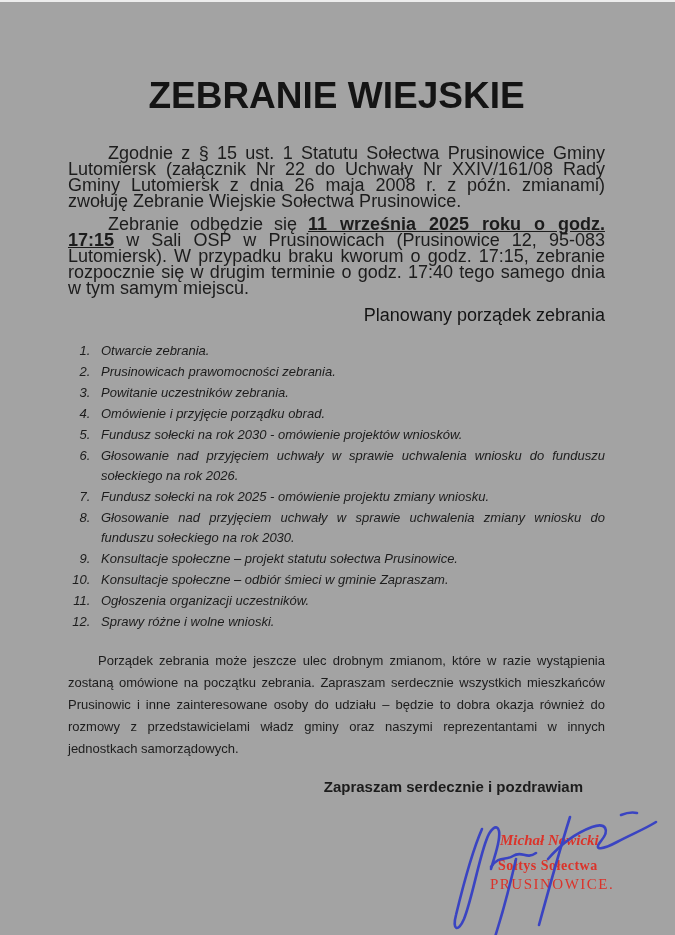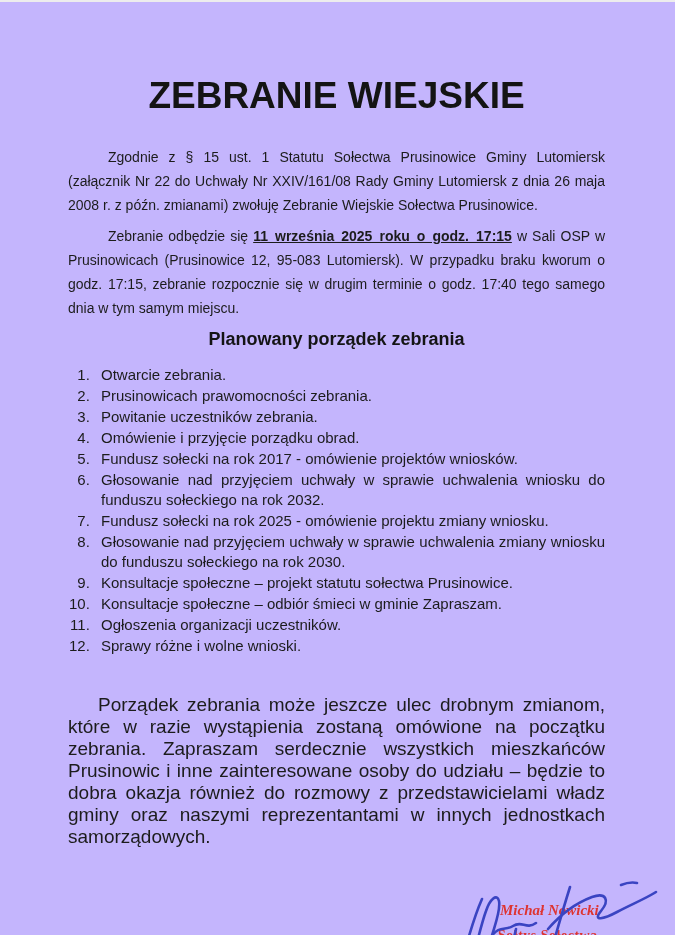--- a/index.html
+++ b/index.html
@@ -4,68 +4,69 @@
 <style>
   html, body {
     margin: 0;
     padding: 0;
     background: #ffffff;
   }
   .page {
     position: relative;
     width: 675px;
     height: 935px;
-    background: #c4b5fd;
+    background: #a3a3a3;
     font-family: "Liberation Sans", sans-serif;
     color: #1c1c1c;
     box-sizing: border-box;
     padding: 74px 70px 0 68px;
     border-top: 2px solid #ededed;
     overflow: hidden;
   }
   .doc-title {
     margin: 0;
     font-size: 37px;
     font-weight: bold;
     letter-spacing: 0px;
     text-align: center;
     color: #141414;
     line-height: 40px;
   }
   .para {
-    font-size: 14px;
-    line-height: 24px;
+    font-size: 18px;
+    line-height: 16px;
     text-align: justify;
     text-indent: 40px;
     margin: 0;
   }
   .para-1 { margin-top: 29px; }
   .para-2 { margin-top: 7px; }
   .para-2 b { font-weight: bold; word-spacing: 2px; text-decoration: underline; }
   .agenda-heading {
     margin: 9px 0 0 0;
     font-size: 18px;
-    font-weight: bold;
-    text-align: center;
+    font-weight: normal;
+    text-align: right;
     color: #141414;
   }
   .agenda-list {
     margin: 15px 0 0 0;
     padding: 0 0 0 26px;
-    font-size: 15px;
+    font-size: 13px;
     line-height: 20px;
+    font-style: italic;
   }
   .agenda-list li {
     padding-left: 7px;
     margin-bottom: 1px;
     text-align: justify;
   }
   .closing-para {
-    margin-top: 38px;
-    font-size: 19px;
+    margin-top: 18px;
+    font-size: 13px;
     line-height: 22px;
     text-align: justify;
     text-indent: 30px;
   }
   .farewell {
     margin: 18px 22px 0 0;
     font-size: 15px;
     font-weight: bold;
     text-align: right;
   }
@@ -110,32 +111,33 @@
 
   <p class="para para-2"><span>Zebranie odbędzie się </span><b>11 września 2025 roku o godz. 17:15</b><span> w Sali OSP w Prusinowicach (Prusinowice 12, 95-083 Lutomiersk). W przypadku braku kworum o godz. 17:15, zebranie rozpocznie się w drugim terminie o godz. 17:40 tego samego dnia w tym samym miejscu.</span></p>
 
   <h2 class="agenda-heading">Planowany porządek zebrania</h2>
 
   <ol class="agenda-list">
     <li>Otwarcie zebrania.</li>
     <li>Prusinowicach prawomocności zebrania.</li>
     <li>Powitanie uczestników zebrania.</li>
     <li>Omówienie i przyjęcie porządku obrad.</li>
-    <li>Fundusz sołecki na rok 2017 - omówienie projektów wniosków.</li>
-    <li>Głosowanie nad przyjęciem uchwały w sprawie uchwalenia wniosku do funduszu sołeckiego na rok 2032.</li>
+    <li>Fundusz sołecki na rok 2030 - omówienie projektów wniosków.</li>
+    <li>Głosowanie nad przyjęciem uchwały w sprawie uchwalenia wniosku do funduszu sołeckiego na rok 2026.</li>
     <li>Fundusz sołecki na rok 2025 - omówienie projektu zmiany wniosku.</li>
     <li>Głosowanie nad przyjęciem uchwały w sprawie uchwalenia zmiany wniosku do funduszu sołeckiego na rok 2030.</li>
     <li>Konsultacje społeczne – projekt statutu sołectwa Prusinowice.</li>
     <li>Konsultacje społeczne – odbiór śmieci w gminie Zapraszam.</li>
     <li>Ogłoszenia organizacji uczestników.</li>
     <li>Sprawy różne i wolne wnioski.</li>
   </ol>
 
   <p class="closing-para">Porządek zebrania może jeszcze ulec drobnym zmianom, które w razie wystąpienia zostaną omówione na początku zebrania. Zapraszam serdecznie wszystkich mieszkańców Prusinowic i inne zainteresowane osoby do udziału – będzie to dobra okazja również do rozmowy z przedstawicielami władz gminy oraz naszymi reprezentantami w innych jednostkach samorządowych.</p>
 
+  <p class="farewell">Zapraszam serdecznie i pozdrawiam</p>
 
   <div class="signature-block">
     <svg class="signature-svg" viewBox="0 0 280 145" xmlns="http://www.w3.org/2000/svg">
 
       <g opacity="0.92">
         <text class="stamp-name" x="102" y="48" fill="#e02a20">Michał Nowicki</text>
         <text class="stamp-role" x="100" y="73" fill="#e02a20">Sołtys Sołectwa</text>
         <text class="stamp-place" x="92" y="92" fill="#e02a20">PRUSINOWICE.</text>
       </g>
 

